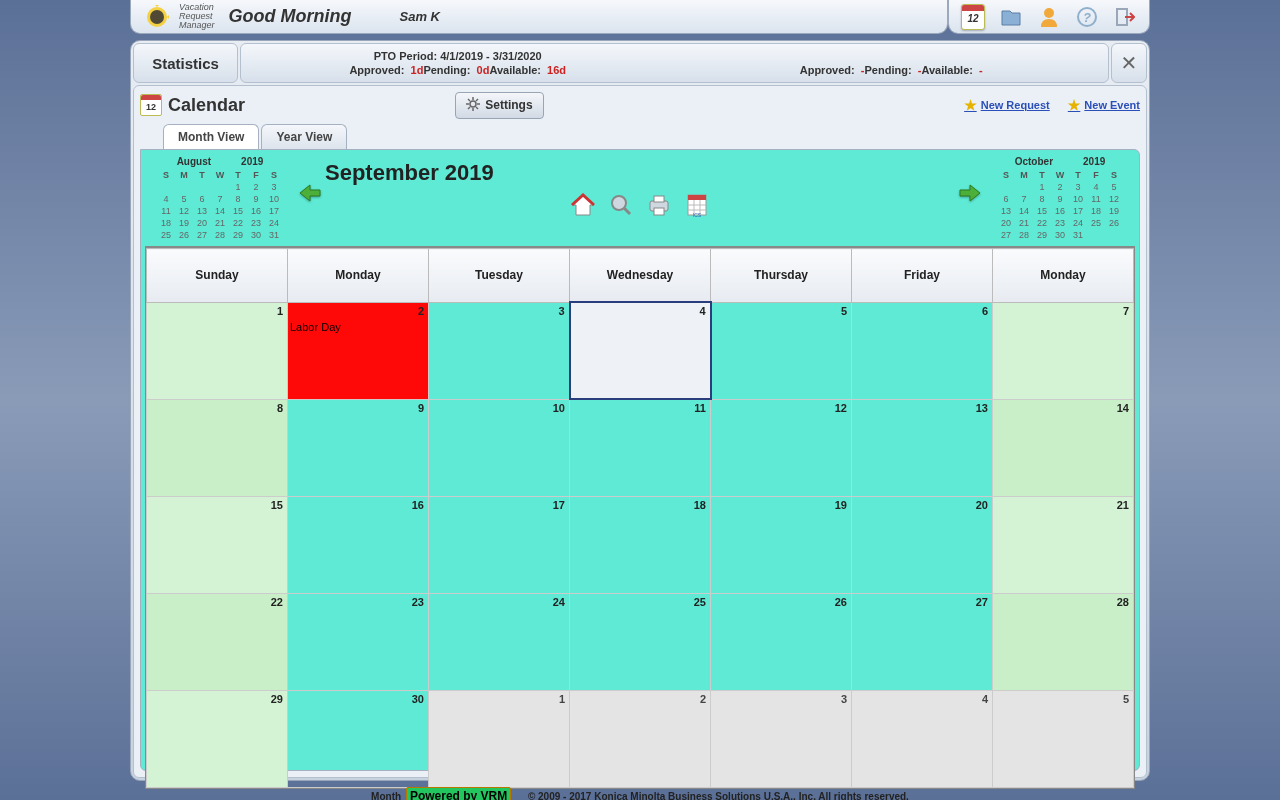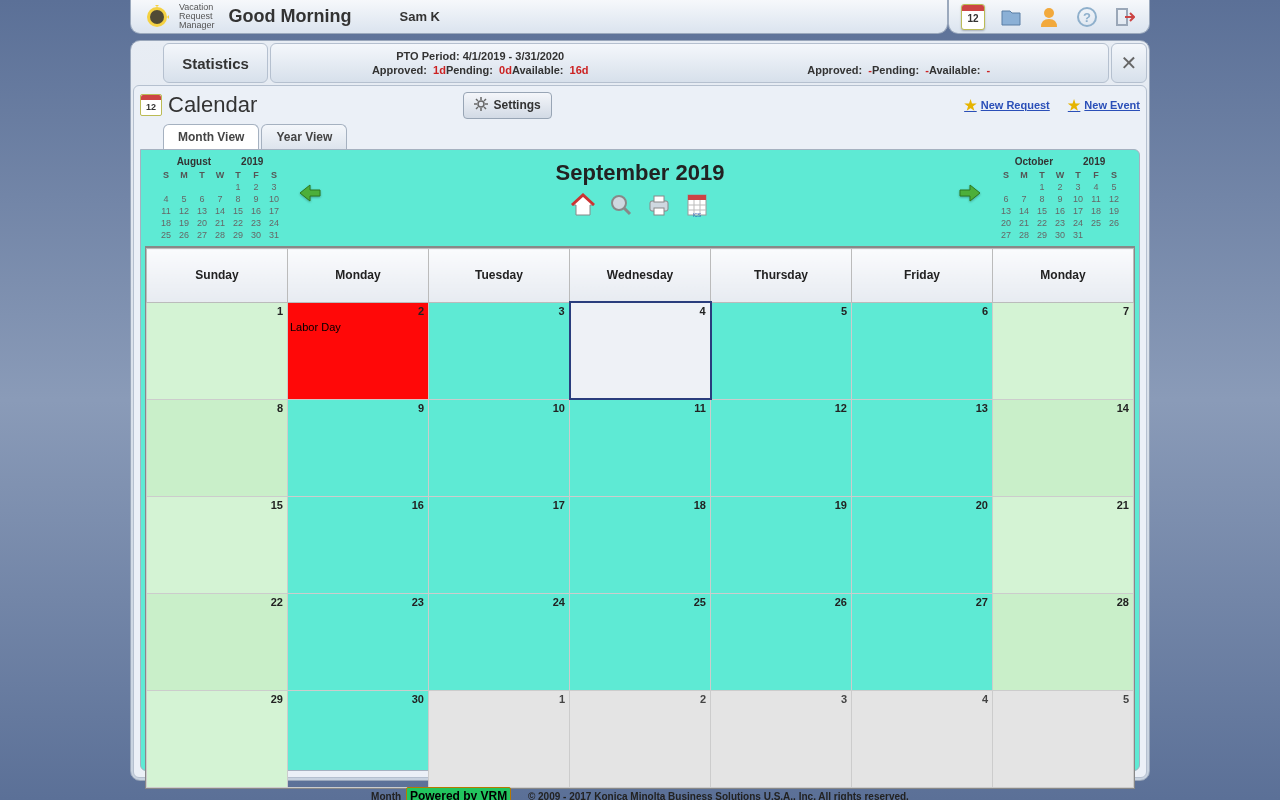--- a/index.html
+++ b/index.html
@@ -9,20 +9,21 @@
   background: linear-gradient(to bottom, #5b7097 0%, #8a9bb8 50%, #5b7097 100%);
   width: 1280px;
   height: 800px;
   overflow: hidden;
 }
 .topbar {
   display: flex;
   justify-content: space-between;
   padding: 0 130px;
   height: 36px;
+  font-style: italic;
 }
 .topbar-box {
   background: linear-gradient(to bottom, #f6f8fb, #dbe4ef);
   border: 1px solid #9ba9bd;
   border-top: none;
   border-radius: 0 0 10px 10px;
   display: flex;
   align-items: center;
   padding: 0 12px;
   height: 34px;
@@ -44,21 +45,21 @@
   border: 1px solid #9aa7bb;
   border-radius: 10px;
   padding: 2px;
 }
 .stats-row { display: flex; align-items: stretch; height: 40px; gap: 2px; }
 .stats-label-box {
   background: linear-gradient(to bottom, #f4f7fb, #d7e0eb);
   border: 1px solid #b5c0cf;
   border-radius: 6px;
   width: 105px; display:flex; align-items:center; justify-content:center;
-  font-size: 15px; font-weight: bold; color: #333; margin-left: 30px;
+  font-size: 15px; font-weight: bold; color: #333;
 }
 .stats-body {
   flex: 1;
   background: linear-gradient(to bottom, #f4f7fb, #d7e0eb);
   border: 1px solid #b5c0cf;
   border-radius: 6px;
   display: flex; align-items: center; font-size: 11px; color: #333; font-weight: bold;
 }
 .stats-body .col { flex:1; display:flex; flex-direction:column; align-items:center; justify-content:center; gap:2px;}
 .stats-body .line { display:flex; }
@@ -76,21 +77,21 @@
   background: #ebf0f7;
   border: 1px solid #b5c0cf;
   border-radius: 6px;
   padding: 4px 6px 6px;
 }
 .panel-header { display:flex; align-items:center; height: 30px; }
 .panel-header .calicon { width:22px; height:22px; margin-right:6px; }
 .panel-header .cal-box2 { width:22px; height:22px; background:#fff; border:1px solid #bb5; border-radius:2px; position:relative;}
 .panel-header .cal-box2::before{content:"";position:absolute;top:0;left:0;right:0;height:5px;background:#c44;border-radius:2px 2px 0 0;}
 .panel-header .cal-box2 span{position:absolute;top:7px;left:0;right:0;text-align:center;font-size:9px;font-weight:bold;color:#333;}
-.panel-title { font-size: 22px; font-weight: normal; color: #333; }
+.panel-title { font-size: 18px; font-weight: bold; color: #333; }
 .settings-btn {
   margin: 0 auto;
   background: linear-gradient(to bottom,#f4f6fa,#d2dae5);
   border:1px solid #98a5b5; border-radius:4px; padding:4px 10px;
   display:flex; align-items:center; gap:5px; cursor:pointer; font-size:12px; font-weight:bold; color:#333;
 }
 .header-links { display:flex; gap:18px; margin-left:auto; }
 .hlink { display:flex; align-items:center; gap:4px; color:#2a4fb8; text-decoration:underline; cursor:pointer; font-size:11px; font-weight:bold;}
 .star { color:#e6b400; font-size:14px; text-decoration:none;}
 .tabs { display:flex; margin-top:4px;padding-left:23px; }
@@ -108,21 +109,21 @@
 .nav-row { display:flex; align-items:flex-start; height: 90px; }
 .mini-cal-wrap { width:150px; }
 .mini-cal { font-size:9px; color:#555; }
 .mini-cal .mc-title { display:flex; justify-content:center; gap:30px; font-weight:bold; font-size:10px; padding:2px 0; color:#333;}
 .mini-cal table { border-collapse:collapse; margin:0 auto; }
 .mini-cal th, .mini-cal td { width:18px; text-align:center; padding:1px 0; color:#666;}
 .mini-cal th { font-weight:bold; color:#555;}
 .navarrow { width:30px; display:flex; align-items:center; justify-content:center; height:80px; }
 .arrow-btn { cursor:pointer; }
 .arrow-svg { filter: drop-shadow(0 1px 1px rgba(0,0,0,.3)); }
-.main-title-area { flex:1; text-align:center; }
+.main-title-area { flex:1; text-align:left; }
 .month-title { font-size:22px; font-weight:bold; color:#222; padding-top:6px; }
 .icon-row { display:flex; justify-content:center; gap:10px; margin-top:6px; }
 .ir-btn { width:28px; height:26px; cursor:pointer; display:flex; align-items:center; justify-content:center; font-size:20px; }
 .cal-grid { border:1px solid #888; border-top:2px solid #888; margin-top: 2px;}
 .cal-grid table { width:100%; border-collapse:collapse; table-layout:fixed; }
 .cal-grid th { background:linear-gradient(to bottom,#fafbfd,#e7ebf1); border:1px solid #bbb; font-size:12px; font-weight:bold; color:#222; padding:19px 0;}
 .cal-grid td { border:1px solid #ccc; height:97px; vertical-align:top; position:relative; font-size:11px;}
 .daynum { position:absolute; top:2px; right:4px; font-weight:bold; color:#222; }
 .weekend { background:#d4f3d4; }
 .weekend2 { background:#c9efc9; }

